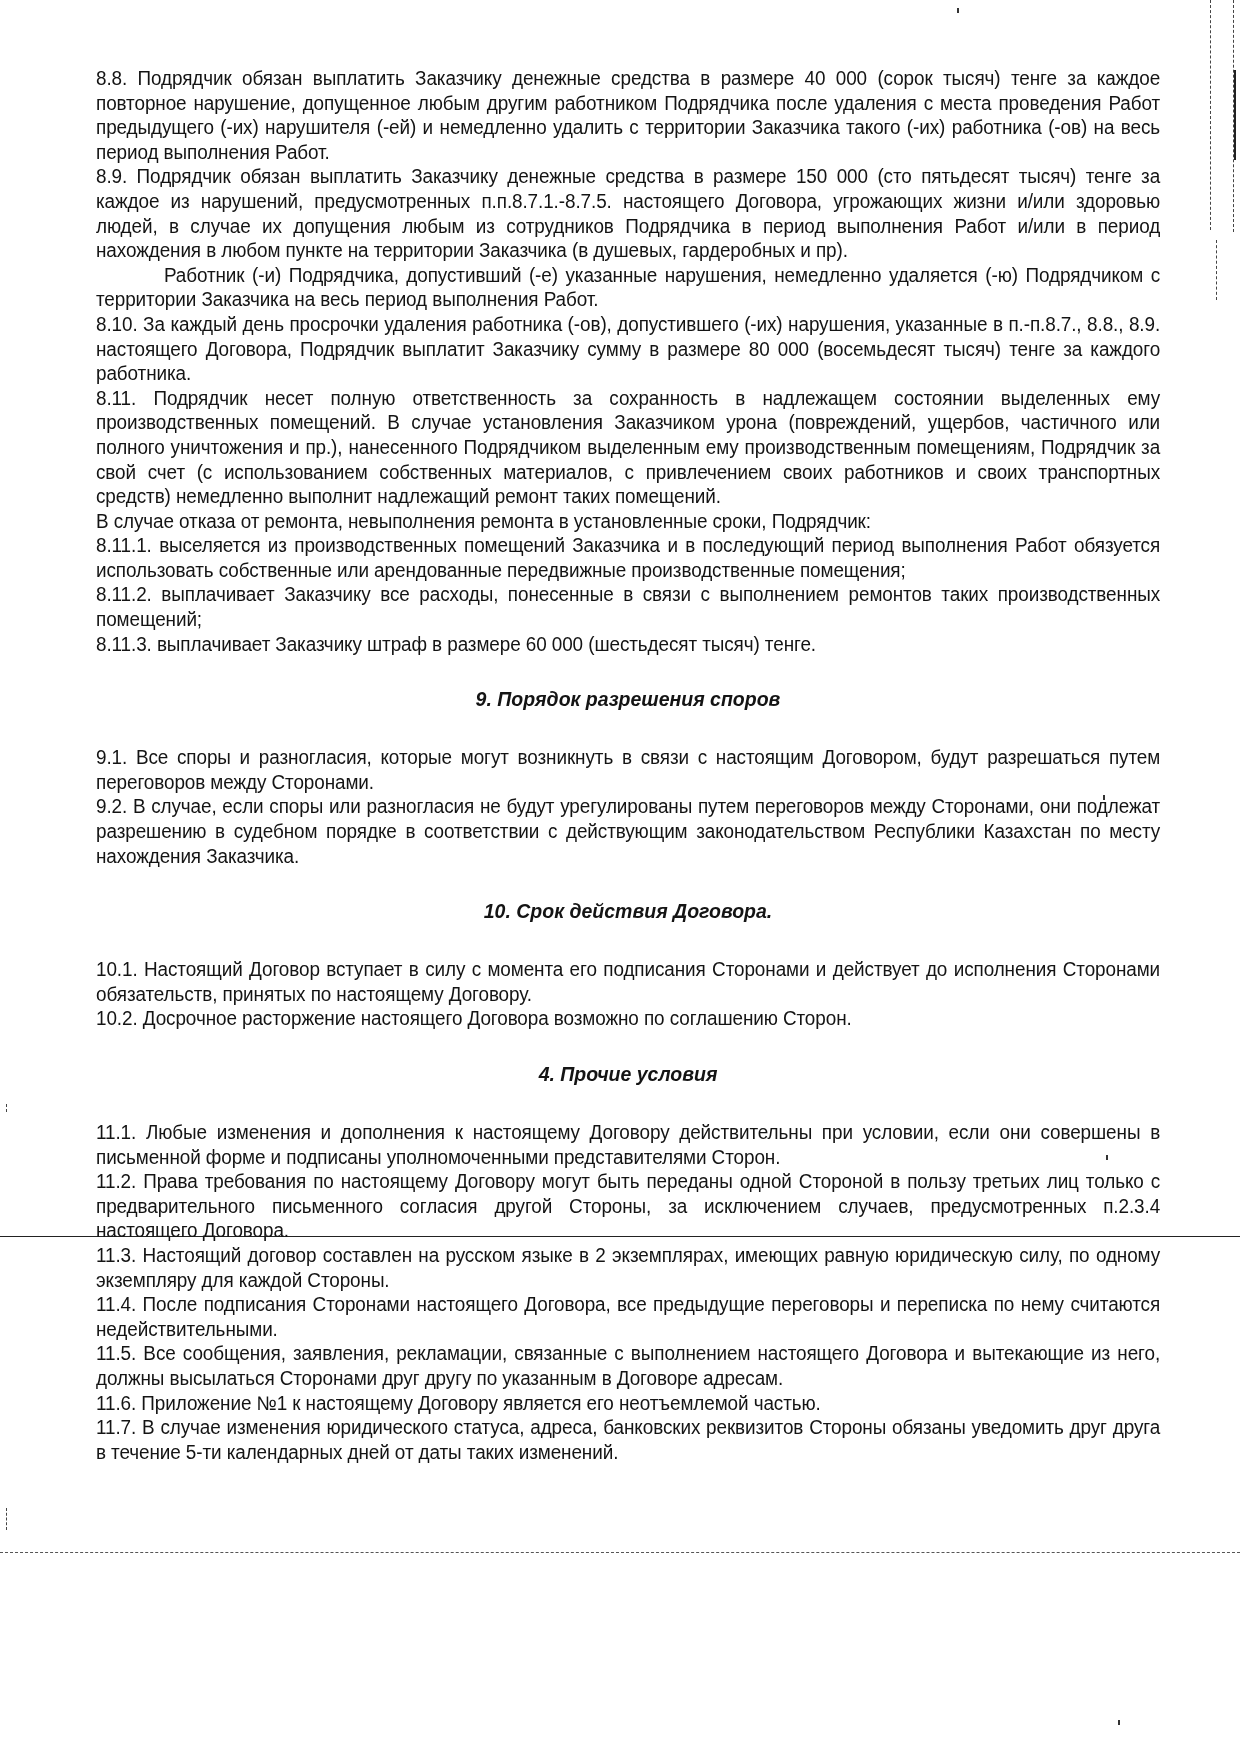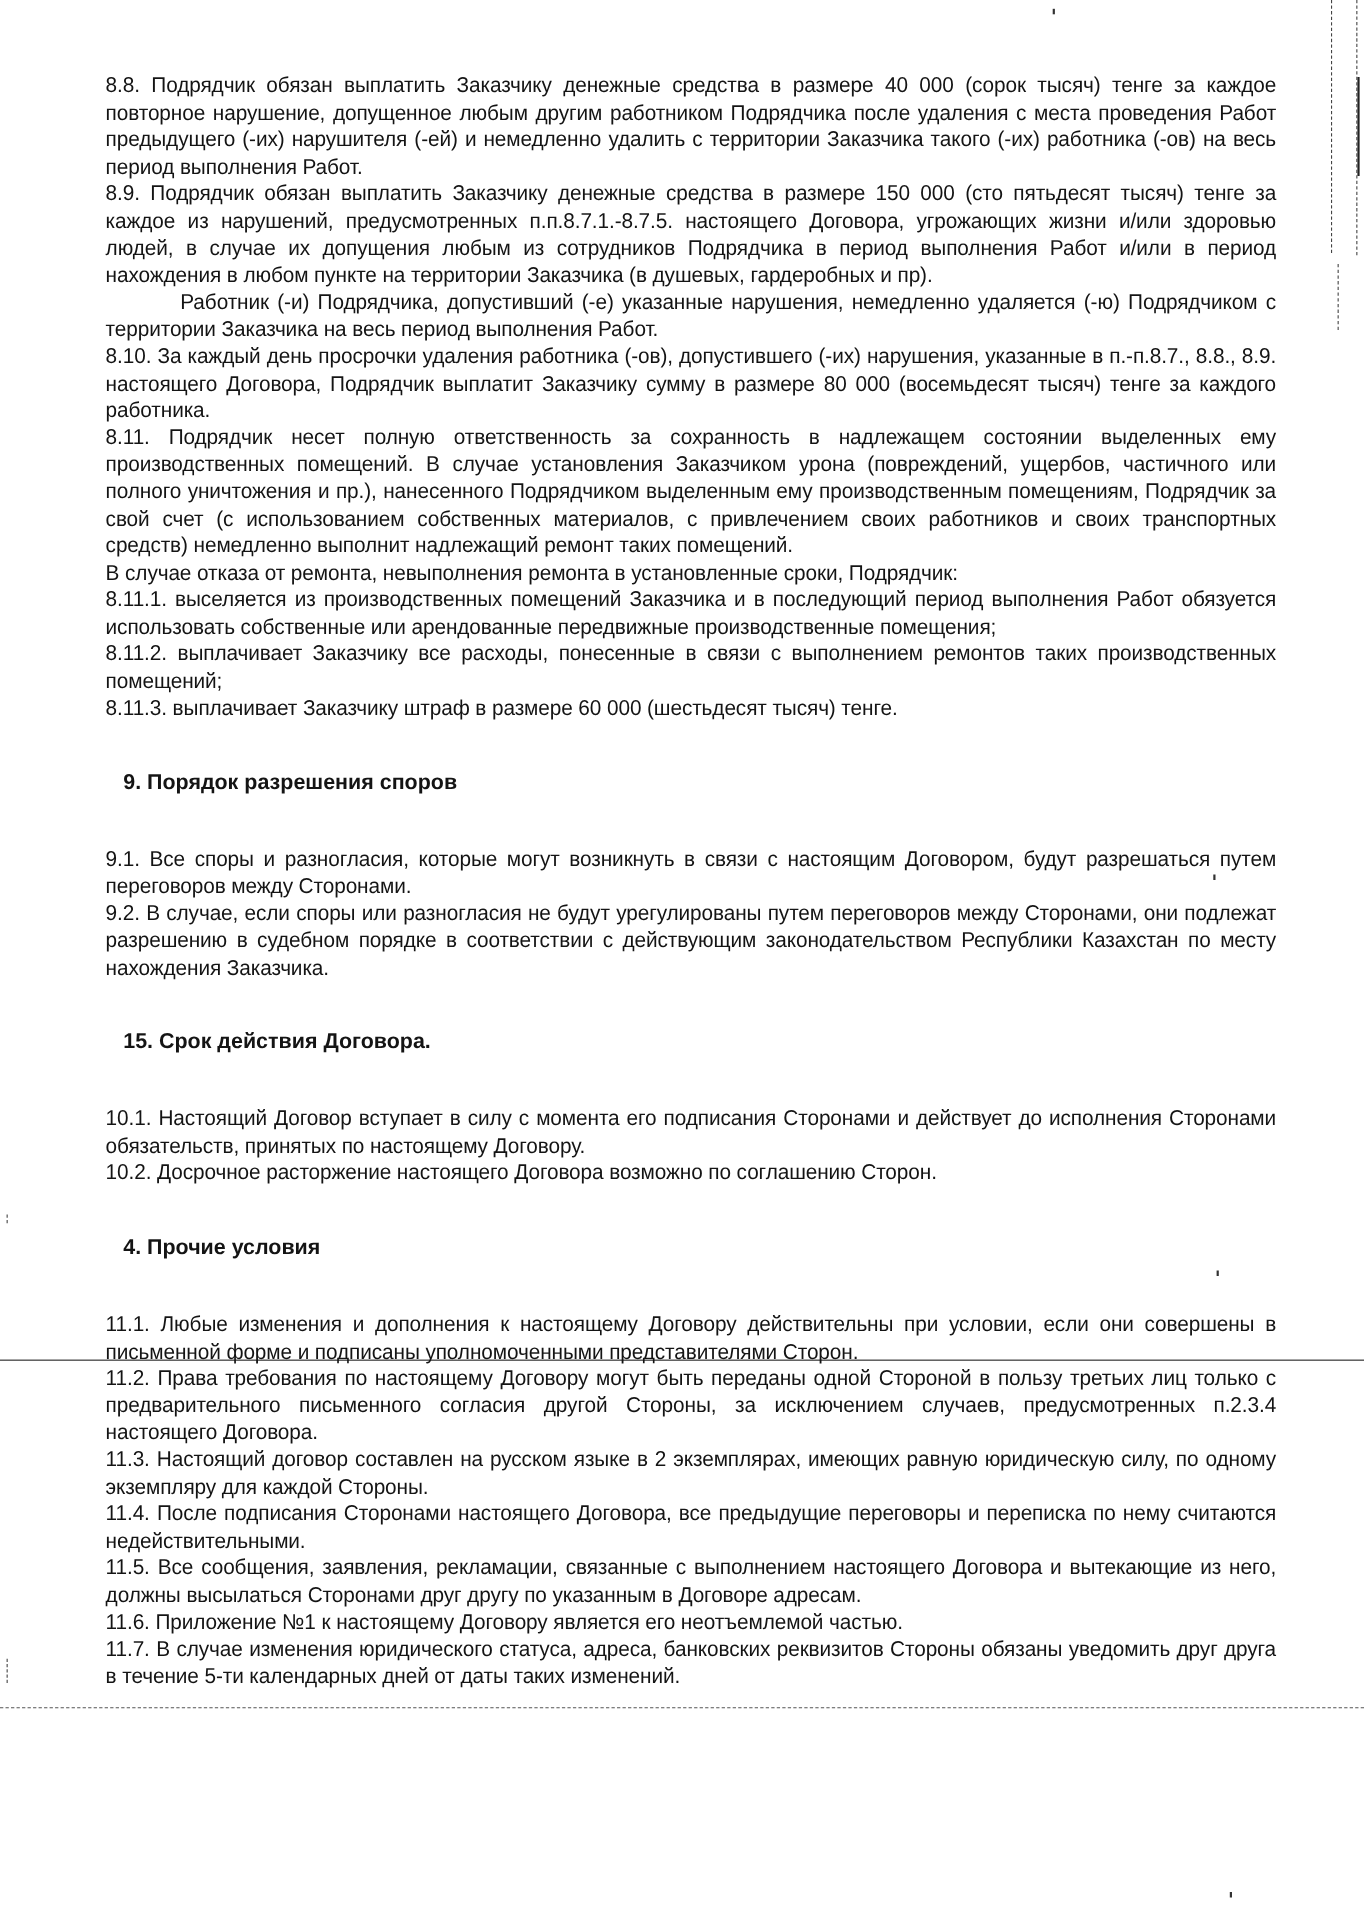--- a/index.html
+++ b/index.html
@@ -30,22 +30,24 @@
       transform: scaleX(0.97);
       transform-origin: left top;
       width: 1097px;
     }
     .para.indent {
       text-indent: 70px;
     }
     .heading {
       font-size: 19.5px;
       font-weight: bold;
-      margin: 16px;
+      text-align: center;
+      margin: 4px;
       line-height: 24px;
+      font-style: italic;
     }
     .gap-before-heading { height: 27px; }
     .gap-after-heading { height: 30px; }
     .scan-line-full {
       position: absolute;
       left: 0;
       width: 1240px;
       height: 0;
       border-top: 1.5px solid #222;
     }
@@ -102,21 +104,21 @@
   <div class="gap-before-heading"></div>
   <div>
     <h2 class="heading">9.  Порядок разрешения споров</h2>
     <div class="gap-after-heading"></div>
     <p class="para">9.1. Все споры и разногласия, которые могут возникнуть в связи с настоящим Договором, будут разрешаться путем переговоров между Сторонами.</p>
     <p class="para">9.2. В случае, если споры или разногласия не будут урегулированы путем переговоров между Сторонами, они подлежат разрешению в судебном порядке в соответствии с действующим законодательством Республики Казахстан по месту нахождения Заказчика.</p>
   </div>
 
   <div class="gap-before-heading"></div>
   <div>
-    <h2 class="heading">15. Срок действия Договора.</h2>
+    <h2 class="heading">10. Срок действия Договора.</h2>
     <div class="gap-after-heading"></div>
     <p class="para">10.1. Настоящий Договор вступает в силу с момента его подписания Сторонами и действует до исполнения Сторонами обязательств, принятых по настоящему Договору.</p>
     <p class="para">10.2.  Досрочное расторжение настоящего Договора возможно по соглашению Сторон.</p>
   </div>
 
   <div class="gap-before-heading"></div>
   <div>
     <h2 class="heading">4. Прочие условия</h2>
     <div class="gap-after-heading"></div>
     <p class="para">11.1. Любые изменения и дополнения к настоящему Договору действительны при условии, если они совершены в письменной форме и подписаны уполномоченными представителями Сторон.</p>

